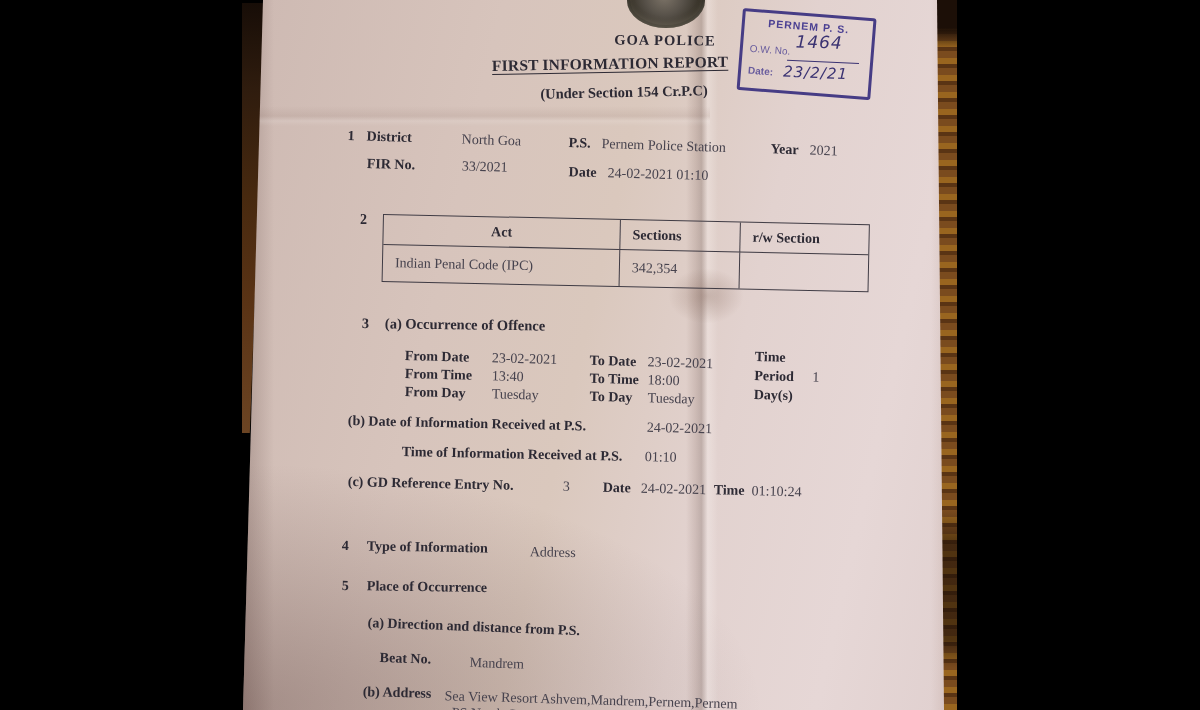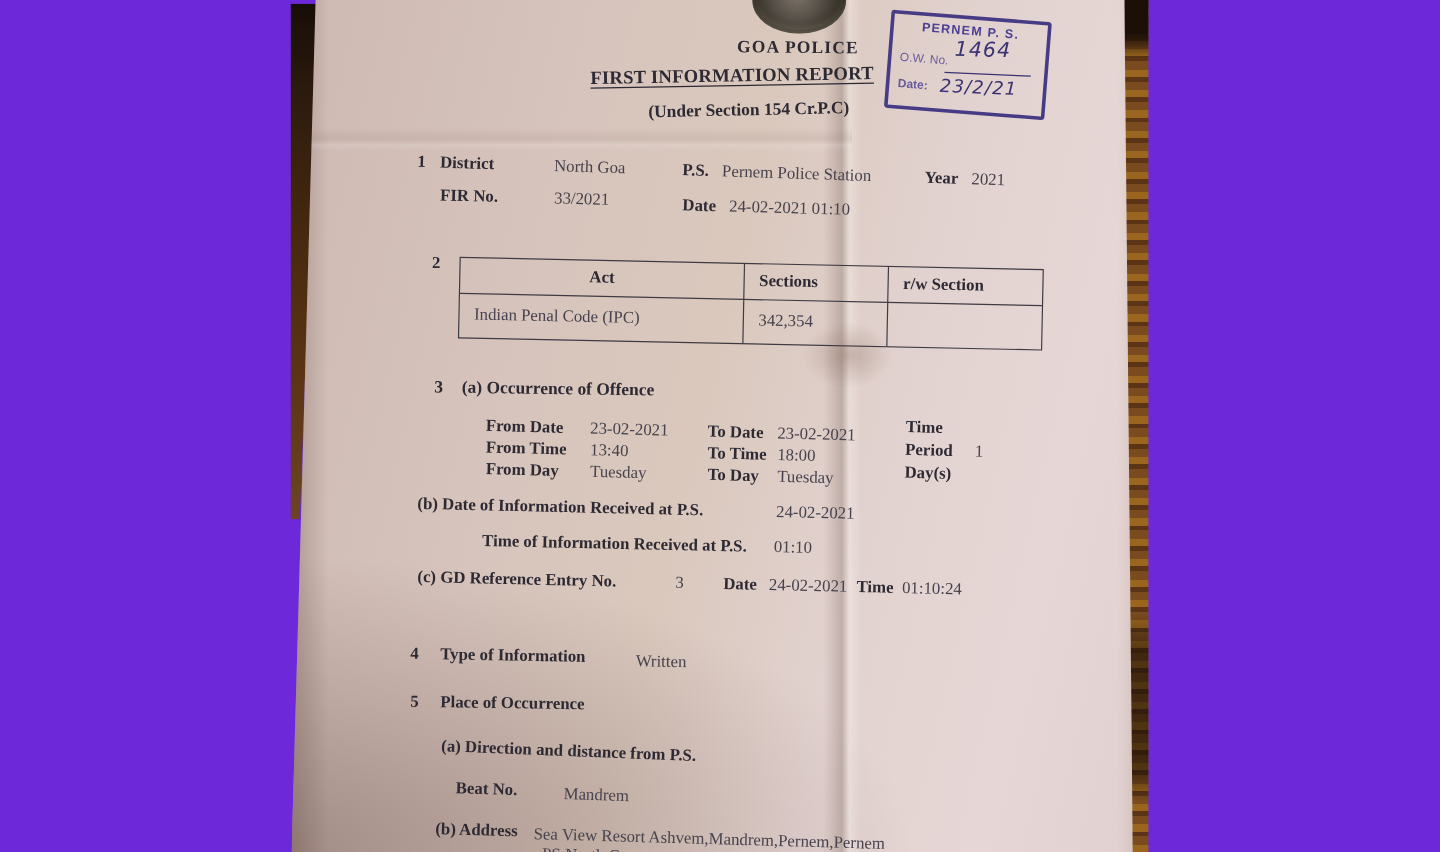--- a/index.html
+++ b/index.html
@@ -1,16 +1,16 @@
 <!DOCTYPE html>
 <html><head>
 <meta charset="utf-8">
 <style>
   html,body{margin:0;padding:0;background:#ffffff;}
-  .page{position:relative;width:1200px;height:710px;background:#6d28d9;overflow:hidden;
+  .page{position:relative;width:1200px;height:710px;background:#000000;overflow:hidden;
         font-family:"Liberation Serif","DejaVu Serif",serif;}
   .photo{position:absolute;left:240px;top:0;width:717px;height:710px;}
 
   
   .wood-left{position:absolute;left:2px;top:3px;width:26px;height:430px;
     clip-path:polygon(0 0,92% 0,30% 100%,0 100%);
     background:linear-gradient(to bottom,#170d07 0%,#2f1c0e 20%,#47290f 45%,#5a3315 70%,#6b4423 100%);}
   .wood-right{position:absolute;left:697px;top:0;width:20px;height:710px;
     background:
       linear-gradient(to bottom,#1c0f07 0 28px,rgba(28,15,7,0) 48px),
@@ -176,21 +176,21 @@
         <span class="val" style="left:215px;">3</span>
         <span class="lbl" style="left:255px;">Date</span>
         <span class="val" style="left:293px;">24-02-2021</span>
         <span class="lbl" style="left:366px;">Time</span>
         <span class="val" style="left:404px;">01:10:24</span>
       </div>
 
       <div class="row" style="left:102px;top:538px;width:320px;transform:rotate(1deg);">
         <span class="lbl" style="left:0;">4</span>
         <span class="lbl" style="left:25px;">Type of Information</span>
-        <span class="val" style="left:188px;top:3px;">Written</span>
+        <span class="val" style="left:188px;top:3px;">Address</span>
       </div>
 
       <div class="row" style="left:102px;top:578px;width:300px;transform:rotate(.8deg);">
         <span class="lbl" style="left:0;">5</span>
         <span class="lbl" style="left:25px;">Place of Occurrence</span>
       </div>
       <div class="row" style="left:128px;top:615px;width:300px;transform:rotate(2.2deg);">
         <span class="lbl" style="left:0;">(a) Direction and distance from P.S.</span>
       </div>
       <div class="row" style="left:140px;top:650px;width:260px;transform:rotate(1.8deg);">

